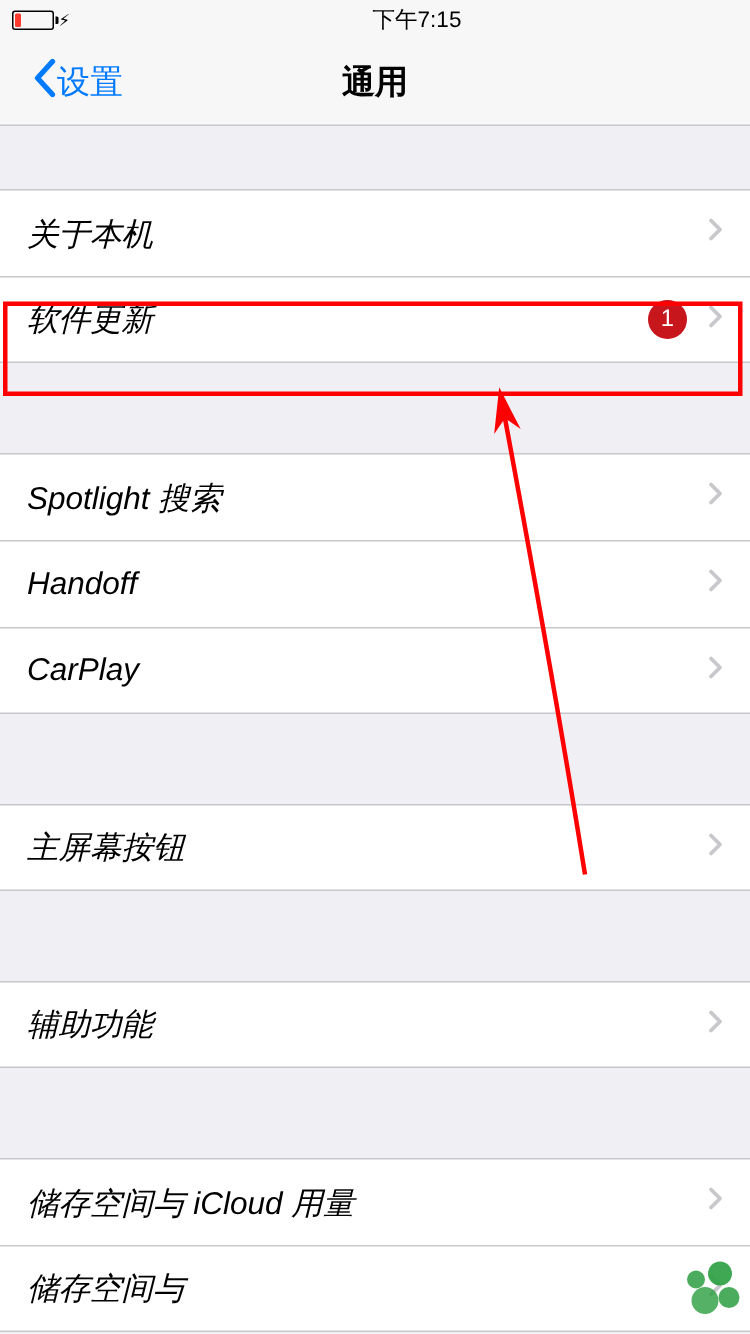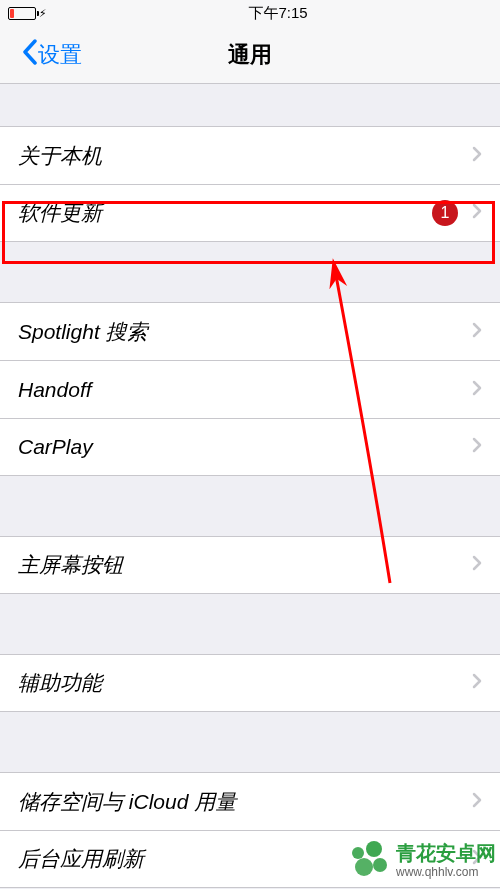--- a/index.html
+++ b/index.html
@@ -285,21 +285,21 @@
 </div>
 
 <div class="section tight">
   <div class="row">
     <span class="row-label">储存空间与 iCloud 用量</span>
     <span class="chevron"><svg viewBox="0 0 10 16">
           <polyline points="2,2 8,8 2,14" fill="none" stroke="#c7c7cc" stroke-width="2.5" stroke-linecap="round" stroke-linejoin="round"></polyline>
         </svg></span>
   </div>
   <div class="row">
-    <span class="row-label">后台应用刷新</span>
+    <span class="row-label">储存空间与</span>
     <span class="chevron"><svg viewBox="0 0 10 16">
           <polyline points="2,2 8,8 2,14" fill="none" stroke="#c7c7cc" stroke-width="2.5" stroke-linecap="round" stroke-linejoin="round"></polyline>
         </svg></span>
   </div>
 </div>
 
 <div class="highlight-box"></div>
 
 <svg class="arrow-annotation" viewBox="0 0 100 330">
   <defs>
@@ -314,17 +314,13 @@
   <div class="watermark-logo">
     <svg viewBox="0 0 42 42">
       <g fill="#2a9e3f">
         <circle cx="10" cy="14" r="6" opacity="0.85"></circle>
         <circle cx="26" cy="10" r="8" opacity="0.9"></circle>
         <circle cx="16" cy="28" r="9" opacity="0.8"></circle>
         <circle cx="32" cy="26" r="7" opacity="0.85"></circle>
       </g>
     </svg>
   </div>
-  <div class="watermark-text">
-    <div class="watermark-title">青花安卓网</div>
-    <div class="watermark-url">www.qhhlv.com</div>
-  </div>
 </div>
 
 </body></html>

